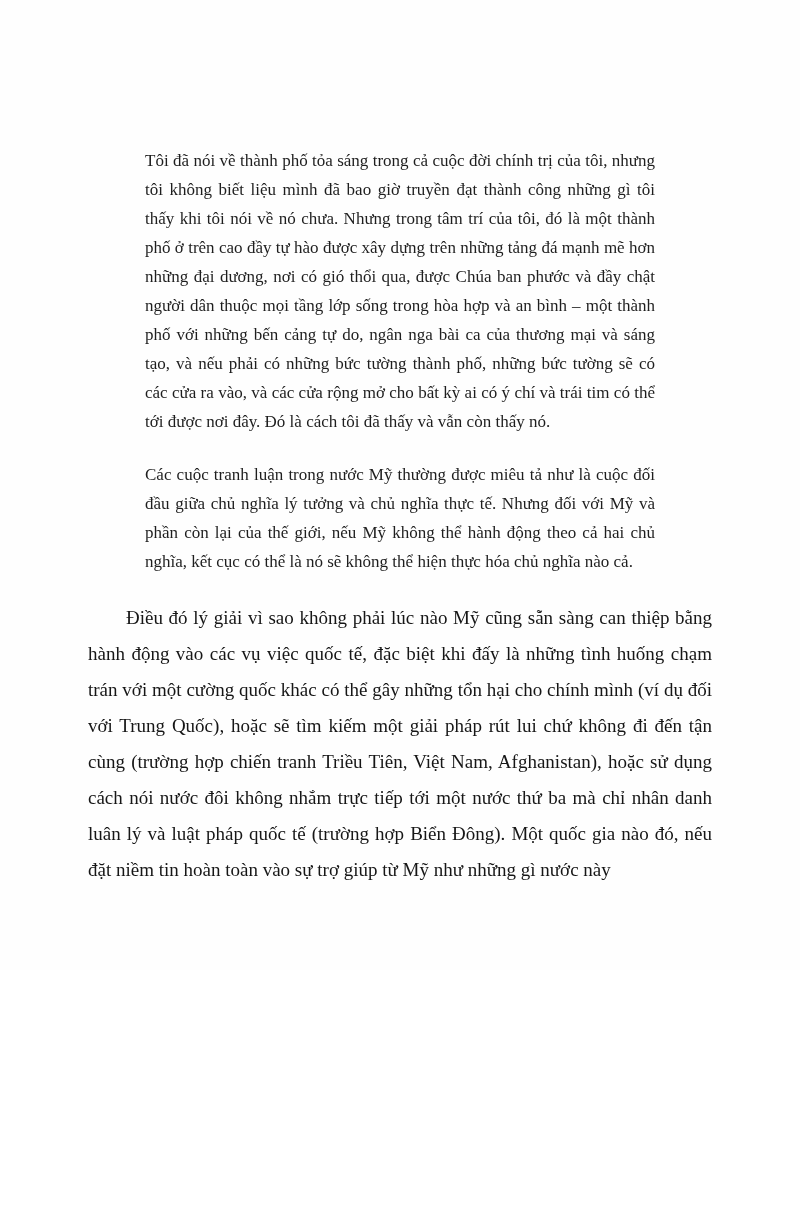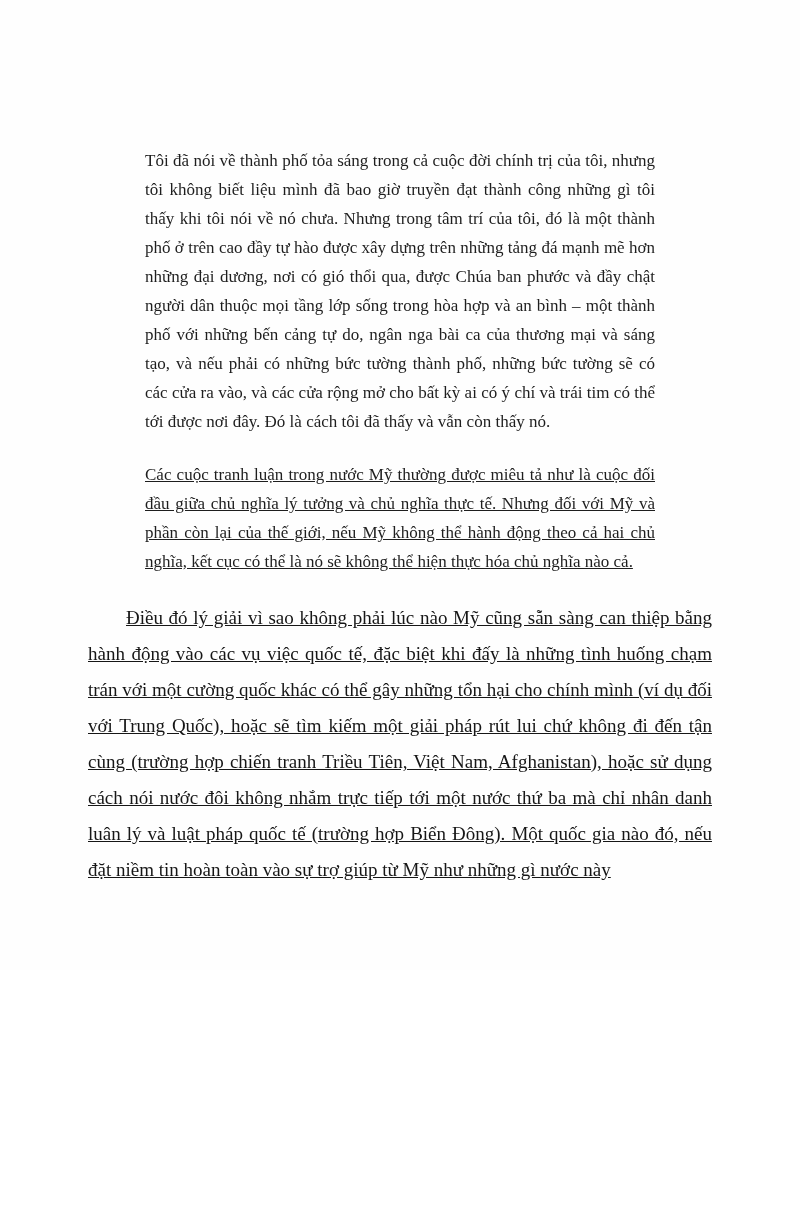--- a/index.html
+++ b/index.html
@@ -31,25 +31,23 @@
   .body-para {
     font-size: 19px;
     line-height: 36px;
     text-align: justify;
     text-indent: 38px;
     margin: 20px 0 0 0;
     color: #161616;
   }
   .blockquote.second {
     margin-top: 24px;
-    text-decoration: underline;
   }
   .body-para.last {
     margin-top: 24px;
-    text-decoration: underline;
   }
   .footer {
     position: absolute;
     top: 1082px;
     left: 4px;
     right: 0;
     text-align: right;
     font-size: 19px;
     color: #1c1c1c;
     margin-top: 12px;

